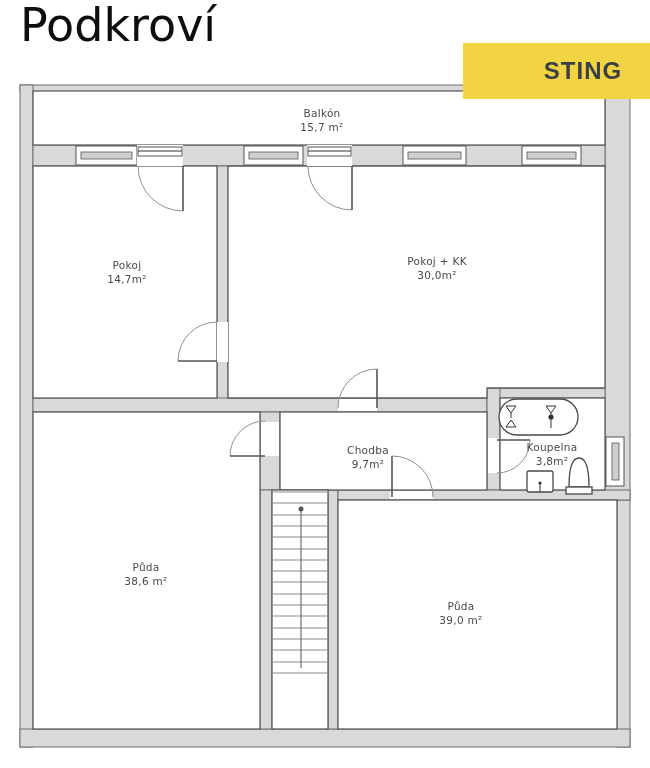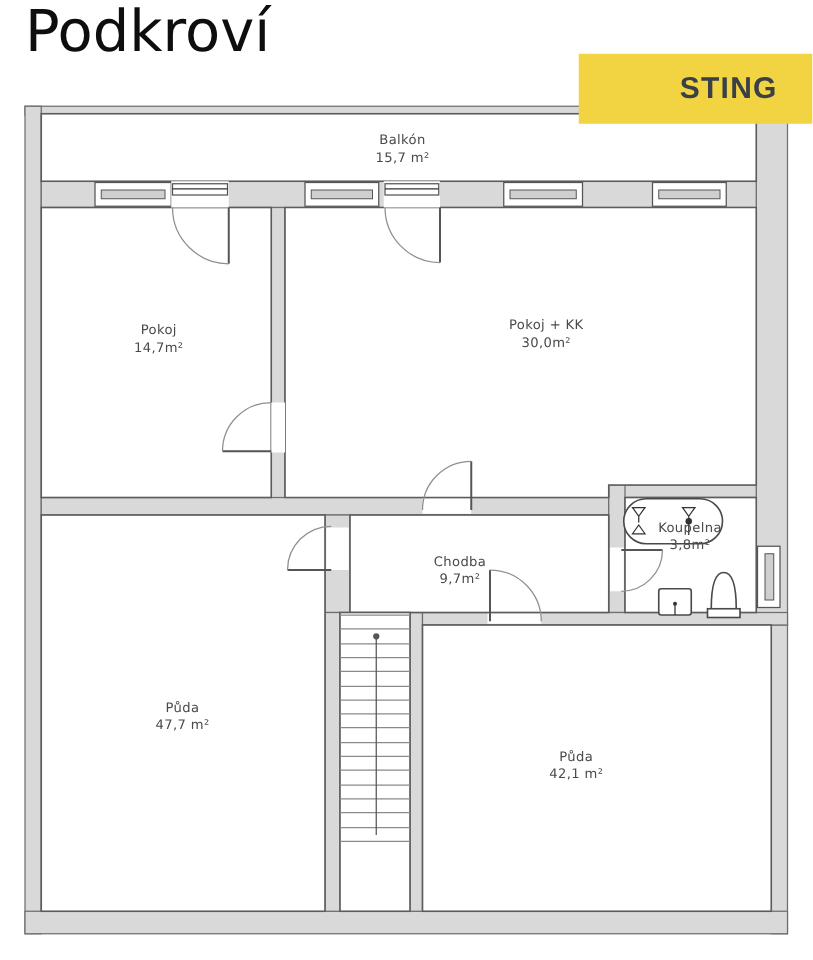--- a/index.html
+++ b/index.html
@@ -172,26 +172,26 @@
       <span class="area">14,7m²</span>
     </div>
     <div class="room-label" style="left:417px;top:268px;margin-left:20px;">
       <span>Pokoj + KK</span>
       <span class="area">30,0m²</span>
     </div>
     <div class="room-label" style="left:368px;top:457px;">
       <span>Chodba</span>
       <span class="area">9,7m²</span>
     </div>
-    <div class="room-label" style="left:552px;top:430px;">
+    <div class="room-label" style="left:552px;top:454px;">
       <span>Koupelna</span>
       <span class="area">3,8m²</span>
     </div>
     <div class="room-label" style="left:146px;top:574px;">
       <span>Půda</span>
-      <span class="area">47,7 m²</span>
+      <span class="area">38,6 m²</span>
     </div>
     <div class="room-label" style="left:461px;top:613px;">
       <span>Půda</span>
-      <span class="area">42,1 m²</span>
+      <span class="area">39,0 m²</span>
     </div>
   </div>
 </div>
 
 </body></html>

